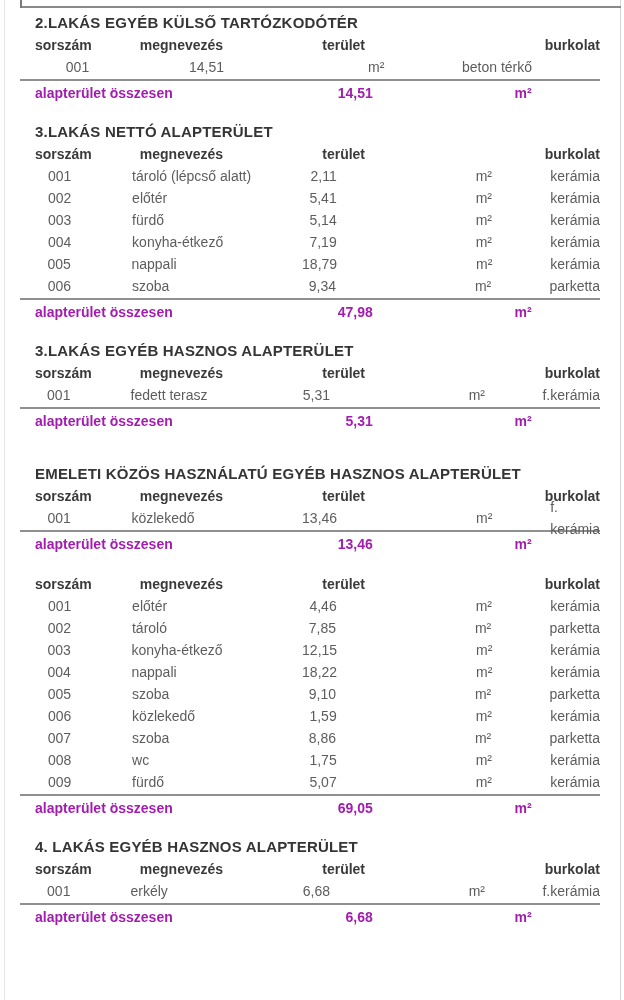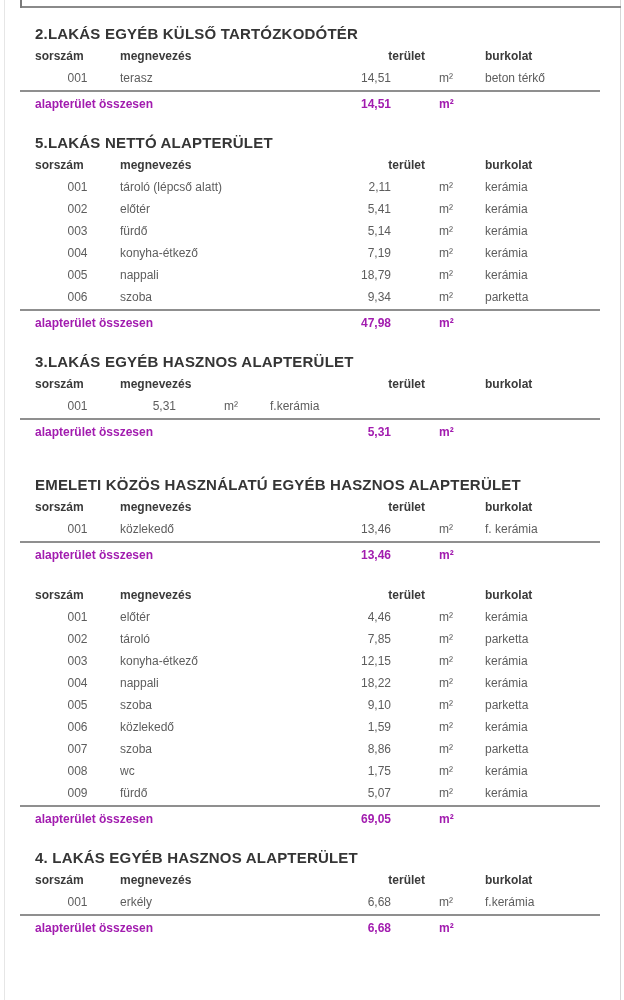--- a/index.html
+++ b/index.html
@@ -34,21 +34,21 @@
   }
   .page-edge-left {
     position: absolute;
     left: 4px; top: 0; bottom: 0;
     border-left: 1px solid #e6e6e6;
   }
 
   
   .content {
     position: absolute;
-    top: 24px; left: 0;
+    top: 13px; left: 0;
     width: 624px;
     padding: 0 24px 0 35px;
     box-sizing: border-box;
   }
   .section { margin-top: 18px; }
   .section:first-child { margin-top: 0; }
   .section.gap-before { margin-top: 32px; }
 
   .section-title {
     font-size: 15px;
@@ -58,21 +58,22 @@
     line-height: 19px;
     margin-bottom: 2px;
     white-space: nowrap;
   }
 
   .row {
     display: flex;
     align-items: center;
     height: 22px;
     line-height: 22px;
-    font-size: 12px;
+    font-size: 14px;
+    gap: 48px;
   }
   * { box-sizing: border-box; }
 
   .c-num     { width: 85px;  text-align: center; }
   .c-name    { width: 215px; text-align: left; }
   .c-area    { width: 90px;  text-align: right; }
   .c-gap     { width: 12px; }
   .c-unit    { width: 48px;  text-align: left; padding-left: 2px; }
   .c-surface { flex: 1;      text-align: left; }
 
@@ -108,39 +109,38 @@
       <span class="c-num">sorszám</span>
       <span class="c-name">megnevezés</span>
       <span class="c-area">terület</span>
       <span class="c-gap"></span>
       <span class="c-unit"></span>
       <span class="c-surface">burkolat</span>
     </div>
     <div>
   <div class="row data-row">
     <span class="c-num">001</span>
-    <span class="c-name">terasz</span>
     <span class="c-area">14,51</span>
     <span class="c-gap"></span>
     <span class="c-unit">m²</span>
     <span class="c-surface">beton térkő</span>
   </div>
 </div>
     <hr class="separator">
     <div class="row total-row">
       <span class="t-label">alapterület összesen</span>
       <span class="c-area">14,51</span>
       <span class="c-gap"></span>
       <span class="c-unit">m²</span>
       <span class="c-surface"></span>
     </div>
   </section>
 
   <section class="section">
-    <div class="section-title">5.LAKÁS NETTÓ ALAPTERÜLET</div>
+    <div class="section-title">3.LAKÁS NETTÓ ALAPTERÜLET</div>
     <div class="row header-row">
       <span class="c-num">sorszám</span>
       <span class="c-name">megnevezés</span>
       <span class="c-area">terület</span>
       <span class="c-gap"></span>
       <span class="c-unit"></span>
       <span class="c-surface">burkolat</span>
     </div>
     <div>
   <div class="row data-row">
@@ -213,20 +213,21 @@
       <span class="c-num">sorszám</span>
       <span class="c-name">megnevezés</span>
       <span class="c-area">terület</span>
       <span class="c-gap"></span>
       <span class="c-unit"></span>
       <span class="c-surface">burkolat</span>
     </div>
     <div>
   <div class="row data-row">
     <span class="c-num">001</span>
+    <span class="c-name">fedett terasz</span>
     <span class="c-area">5,31</span>
     <span class="c-gap"></span>
     <span class="c-unit">m²</span>
     <span class="c-surface">f.kerámia</span>
   </div>
 </div>
     <hr class="separator">
     <div class="row total-row">
       <span class="t-label">alapterület összesen</span>
       <span class="c-area">5,31</span>

